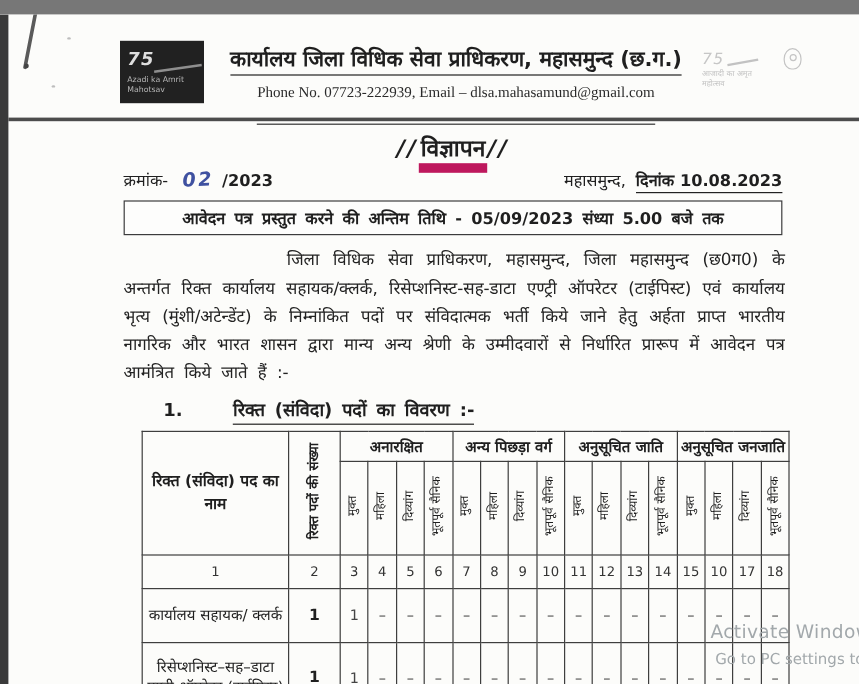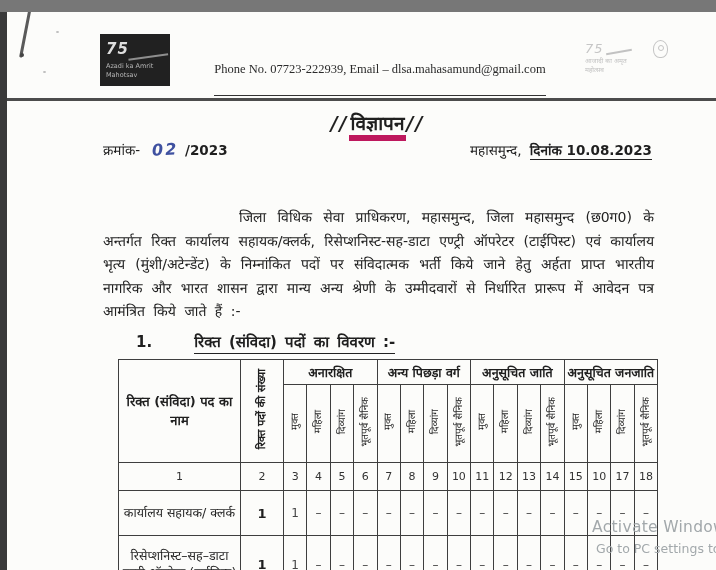--- a/index.html
+++ b/index.html
@@ -40,21 +40,21 @@
   .emblem{ position:absolute; right:2px; top:2px; width:15px; height:18px;
     border:1.4px solid #c4c4c4; border-radius:50% 50% 45% 45%; }
   .emblem:after{ content:""; position:absolute; left:4px; top:4px; width:4px; height:4px; border:1px solid #c4c4c4; border-radius:50%; }
 
   .main-rule{ position:absolute; left:7px; right:0; top:86px; height:3px; background:#4c4c4c; }
 
   
   .notice-title-row{ position:absolute; left:103px; top:98px; width:549px; text-align:center;
     font-size:19px; font-weight:bold; }
   .notice-title-row .slash{ font-style:italic; letter-spacing:2px; }
-  .notice-title-row .ttl{ border-bottom:6px solid #be185d; padding:0 2px 1px; }
+  .notice-title-row .ttl{ border-bottom:8px solid #be185d; padding:0 2px 1px; }
   .ref-line{ position:absolute; left:103px; top:128px; width:549px; display:flex;
     justify-content:space-between; align-items:baseline; font-size:13.5px; }
   .ref-no{ display:inline-block; color:#3f51a0; font-size:16px; font-style:italic;
     font-weight:bold; letter-spacing:2px; transform:rotate(-3deg); margin:0 2px 0 8px; }
   .ref-suffix{ font-weight:bold; }
   .date-part{ font-weight:bold; border-bottom:1.6px solid #222; padding-bottom:1px; margin-left:4px; }
 
   .deadline-box{
     position:absolute; left:103px; top:155px; width:549px; height:29px;
     border:1.6px solid #3c3c3c; display:flex; align-items:center; justify-content:center;
@@ -112,21 +112,21 @@
   <div class="speck" style="left:56px; top:19px;"></div>
   <div class="speck" style="left:43px; top:59px;"></div>
 
   <div class="hdr-logo-left">
     <span class="l75">75</span>
     <span class="lswoosh"></span>
     <div class="lsub">Azadi ka Amrit Mahotsav</div>
   </div>
 
   <div class="hdr-center">
-    <br>
+    <div class="org-title">कार्यालय जिला विधिक सेवा प्राधिकरण, महासमुन्द (छ.ग.)</div><br>
     <div class="contact-line">Phone No. 07723-222939,  Email – dlsa.mahasamund@gmail.com</div>
   </div>
 
   <div class="hdr-logo-right">
     <span class="r75">75</span><span class="rswoosh"></span>
     <div class="rsub">आजादी का अमृत महोत्सव</div>
     <div class="emblem"></div>
   </div>
 
   <div class="main-rule"></div>
@@ -140,20 +140,21 @@
       <span>क्रमांक-</span>
       <span class="ref-no">02</span>
       <span class="ref-suffix">/2023</span>
     </span>
     <span>
       <span>महासमुन्द,</span>
       <span class="date-part">दिनांक  10.08.2023</span>
     </span>
   </div>
 
+  <div class="deadline-box">आवेदन पत्र प्रस्तुत करने की अन्तिम तिथि - 05/09/2023 संध्या 5.00 बजे तक</div>
 
   <p class="body-para">जिला विधिक सेवा प्राधिकरण, महासमुन्द, जिला महासमुन्द (छ0ग0) के अन्तर्गत रिक्त कार्यालय सहायक/क्लर्क, रिसेप्शनिस्ट-सह-डाटा एण्ट्री ऑपरेटर (टाईपिस्ट) एवं कार्यालय भृत्य (मुंशी/अटेन्डेंट) के निम्नांकित पदों पर संविदात्मक भर्ती किये जाने हेतु अर्हता प्राप्त भारतीय नागरिक और भारत शासन द्वारा मान्य अन्य श्रेणी के उम्मीदवारों से निर्धारित प्रारूप में आवेदन पत्र आमंत्रित किये जाते हैं :-</p>
 
   <div class="section-heading">
     <span class="sec-no">1.</span><span class="sec-title">रिक्त (संविदा) पदों का विवरण :-</span>
   </div>
 
   <table class="vtable">
     <colgroup>
       <col style="width:122px">

